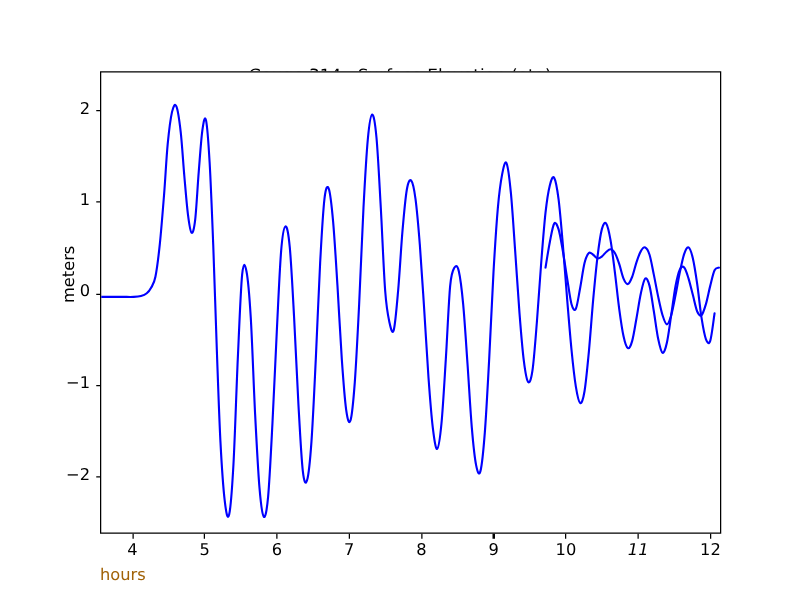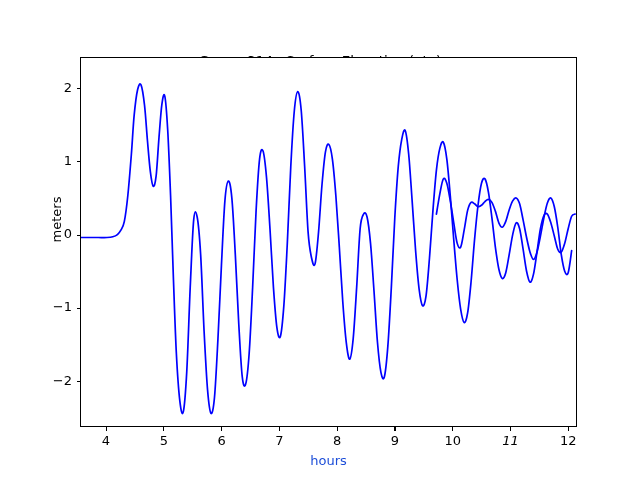--- a/index.html
+++ b/index.html
@@ -74,22 +74,21 @@
     position: absolute;
     width: 1.1px;
     height: 3.5px;
     background: #000000;
   }
   #xlabel {
     position: absolute;
     left: 80px;
     top: 453px;
     width: 497px;
-    text-align: center;
-    color: #1d4ed8;
+    color: #a16207;
     font-size: 13px;
     white-space: pre;
   }
   #ylabel {
     position: absolute;
     left: -4px;
     top: 212px;
     width: 120px;
     text-align: center;
     color: #000000;

